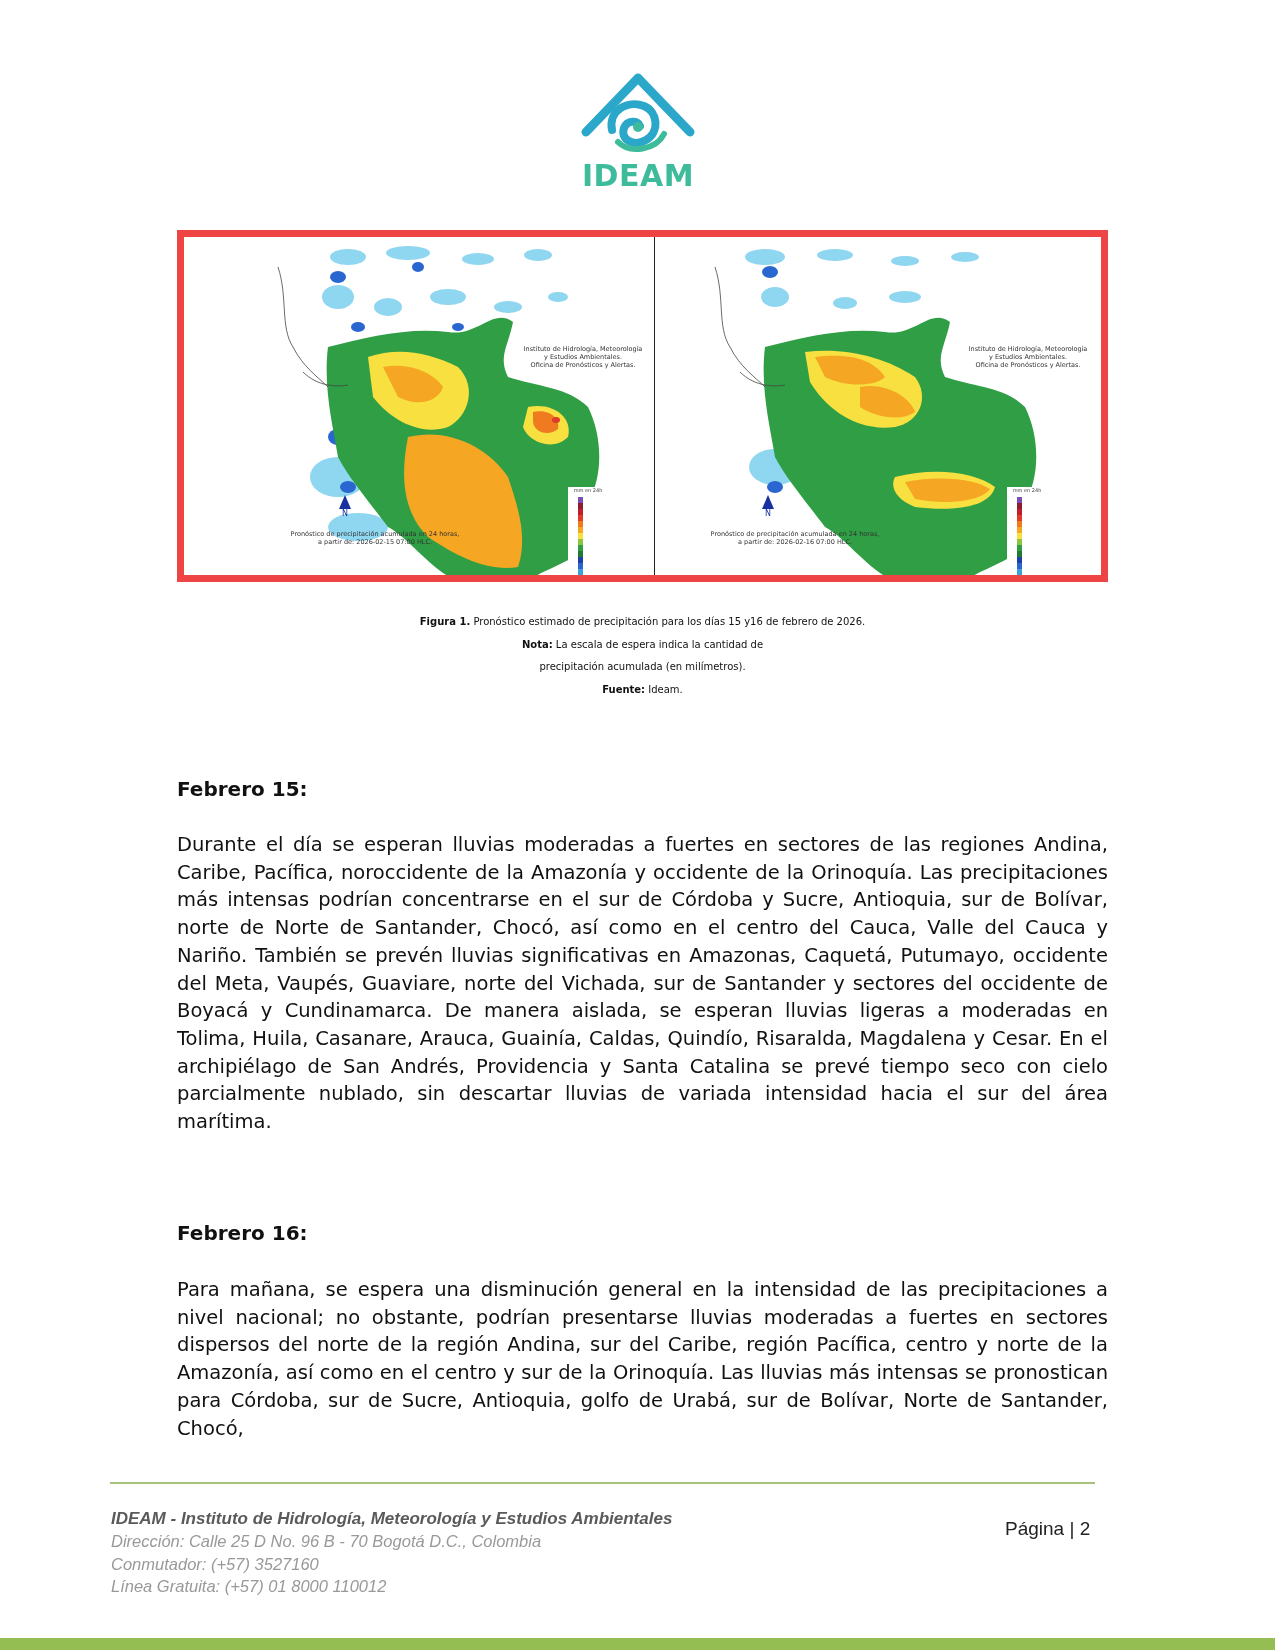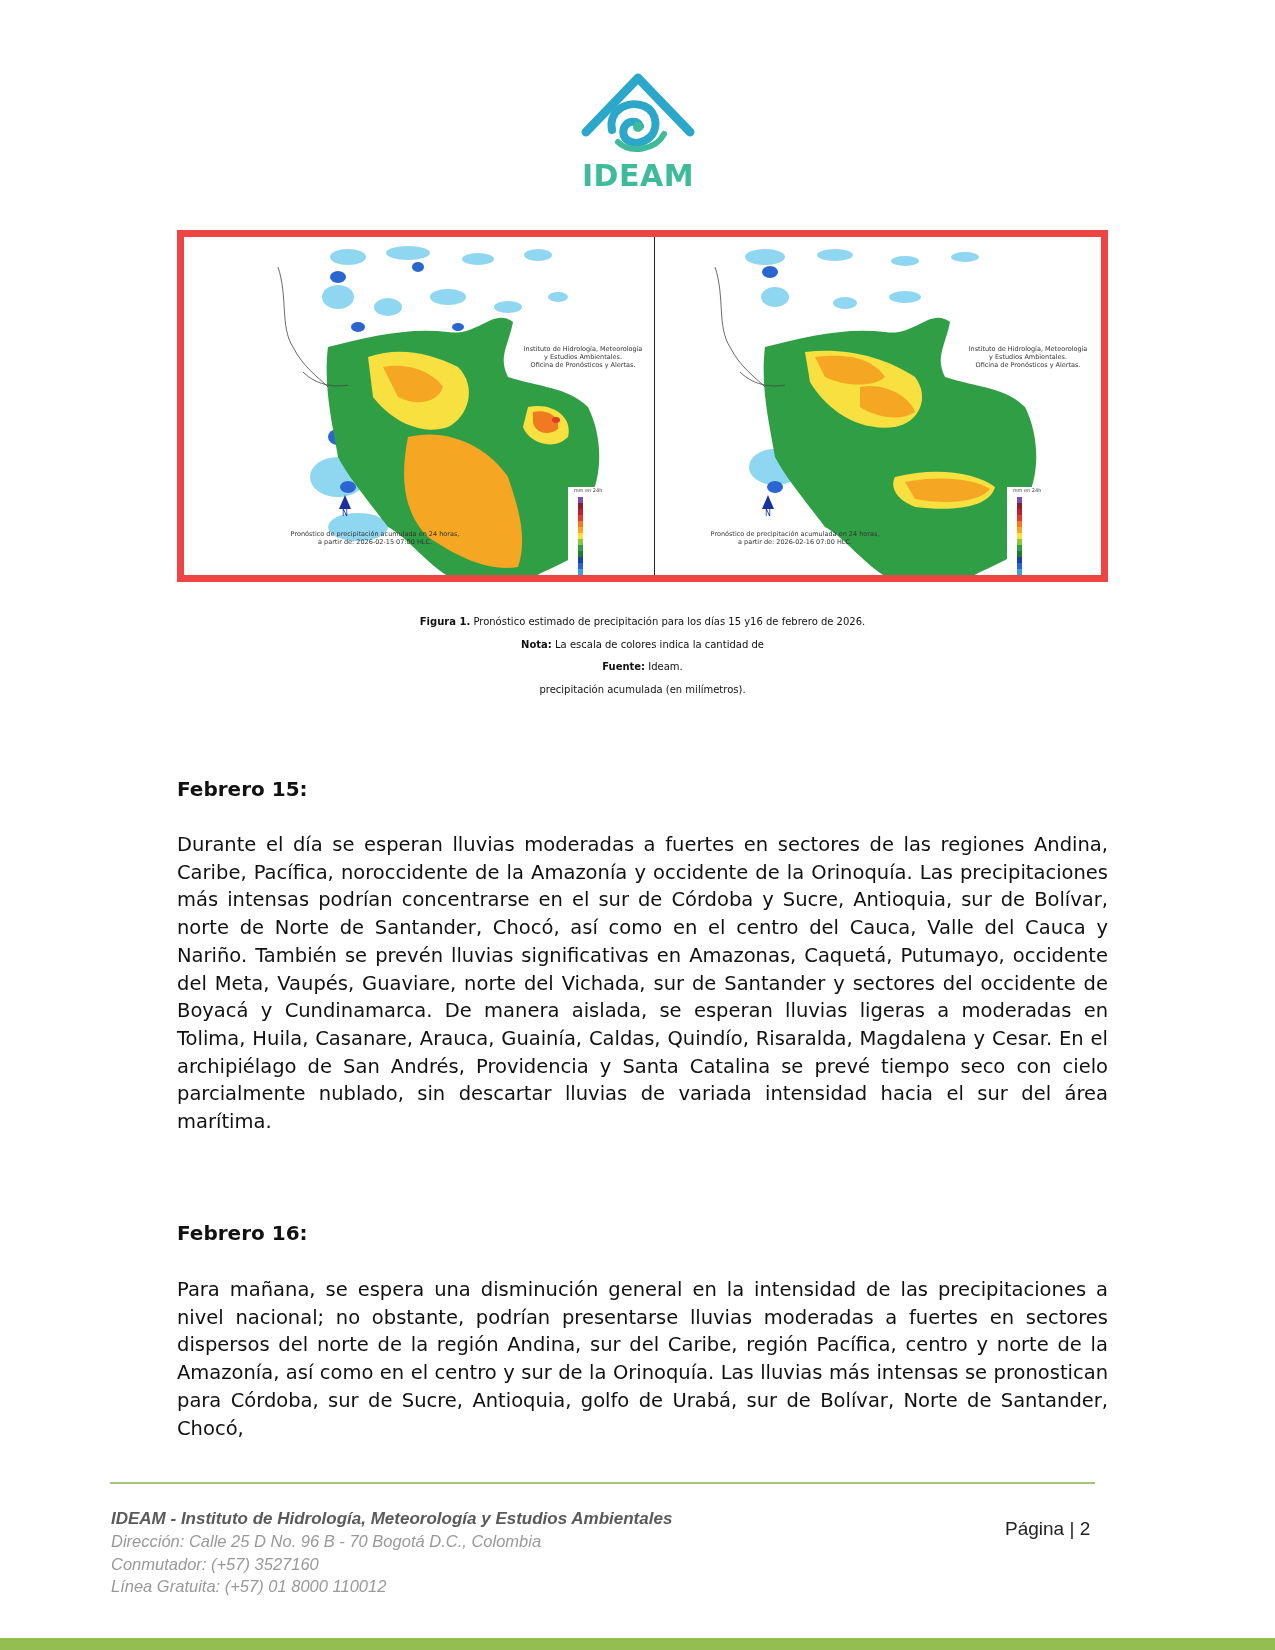--- a/index.html
+++ b/index.html
@@ -173,23 +173,23 @@
           <div style="background:#2a66d0"></div>
         <div style="background:#3aa0e0"></div>
           <div style="background:#8fd6f0"></div>
       </div>
     </div>
   </div>
 </div>
 
 <div class="caption">
   <div><b>Figura 1.</b><span> Pronóstico estimado de precipitación para los días 15 y16 de febrero de 2026.</span></div>
-  <div><b>Nota:</b><span> La escala de colores indica la cantidad de</span></div>
+  <div><b>Nota:</b><span> La escala de espera indica la cantidad de</span></div>
+  <div>precipitación acumulada (en milímetros).</div>
   <div><b>Fuente:</b><span> Ideam.</span></div>
-  <div>precipitación acumulada (en milímetros).</div>
 </div>
 
 <div class="h2" style="top:777px;">Febrero 15:</div>
 <div class="para" style="top:831px;">Durante el día se esperan lluvias moderadas a fuertes en sectores de las regiones Andina, Caribe, Pacífica, noroccidente de la Amazonía y occidente de la Orinoquía. Las precipitaciones más intensas podrían concentrarse en el sur de Córdoba y Sucre, Antioquia, sur de Bolívar, norte de Norte de Santander, Chocó, así como en el centro del Cauca, Valle del Cauca y Nariño. También se prevén lluvias significativas en Amazonas, Caquetá, Putumayo, occidente del Meta, Vaupés, Guaviare, norte del Vichada, sur de Santander y sectores del occidente de Boyacá y Cundinamarca. De manera aislada, se esperan lluvias ligeras a moderadas en Tolima, Huila, Casanare, Arauca, Guainía, Caldas, Quindío, Risaralda, Magdalena y Cesar. En el archipiélago de San Andrés, Providencia y Santa Catalina se prevé tiempo seco con cielo parcialmente nublado, sin descartar lluvias de variada intensidad hacia el sur del área marítima.</div>
 
 <div class="h2" style="top:1221px;">Febrero 16:</div>
 <div class="para" style="top:1276px;">Para mañana, se espera una disminución general en la intensidad de las precipitaciones a nivel nacional; no obstante, podrían presentarse lluvias moderadas a fuertes en sectores dispersos del norte de la región Andina, sur del Caribe, región Pacífica, centro y norte de la Amazonía, así como en el centro y sur de la Orinoquía. Las lluvias más intensas se pronostican para Córdoba, sur de Sucre, Antioquia, golfo de Urabá, sur de Bolívar, Norte de Santander, Chocó,</div>
 
 <div class="rule"></div>
 <div class="footer">

